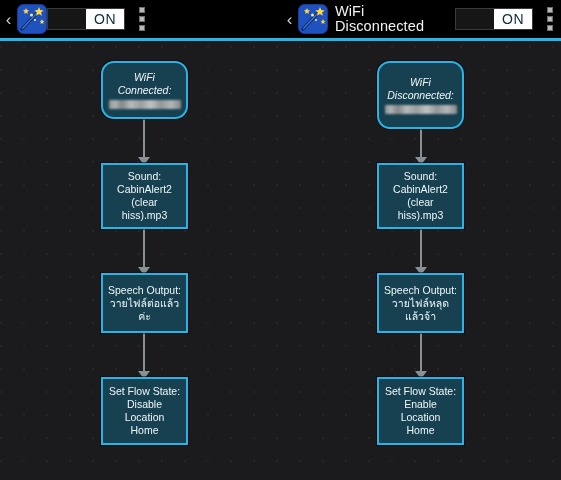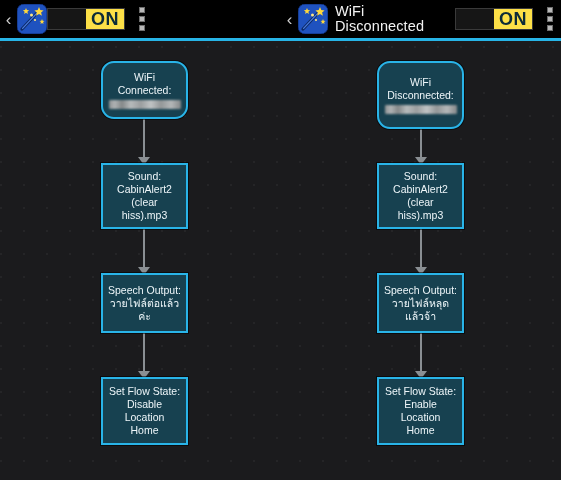--- a/index.html
+++ b/index.html
@@ -95,24 +95,24 @@
     background: #121212;
     margin-right: 8px;
     cursor: pointer;
   }
   .toggle-off-half {
     width: 38px;
     background: #161616;
   }
   .toggle-on-half {
     flex: 1 1 auto;
-    background: #fde047;
+    background: #ffffff;
     color: #0c2b38;
-    font-size: 18px;
-    font-weight: bold;
+    font-size: 14px;
+    font-weight: normal;
     letter-spacing: 0.6px;
     display: flex;
     align-items: center;
     justify-content: center;
   }
 
   .overflow {
     flex: 0 0 18px;
     width: 18px;
     height: 34px;
@@ -154,21 +154,21 @@
     display: flex;
     align-items: center;
     justify-content: center;
     text-align: center;
     font-size: 10.5px;
     line-height: 13px;
     cursor: pointer;
     box-shadow: 0 0 0 1px rgba(0,0,0,0.55);
   }
   .node .node-label { padding: 0 5px; white-space: pre-line; }
-  .node.rounded { border-radius: 13px; }
+  .node.rounded { border-radius: 13px; font-style: italic; }
 
   .redacted {
     display: block;
     width: 72px;
     height: 9px;
     margin: 3px auto 0;
     border-radius: 1px;
     background: linear-gradient(90deg,
         #9a9a9a 0%, #bdbdbd 8%, #8e8e8e 18%, #c5c5c5 30%,
         #a6a6a6 44%, #cfcfcf 58%, #9e9e9e 72%, #c2c2c2 86%, #8f8f8f 100%);

